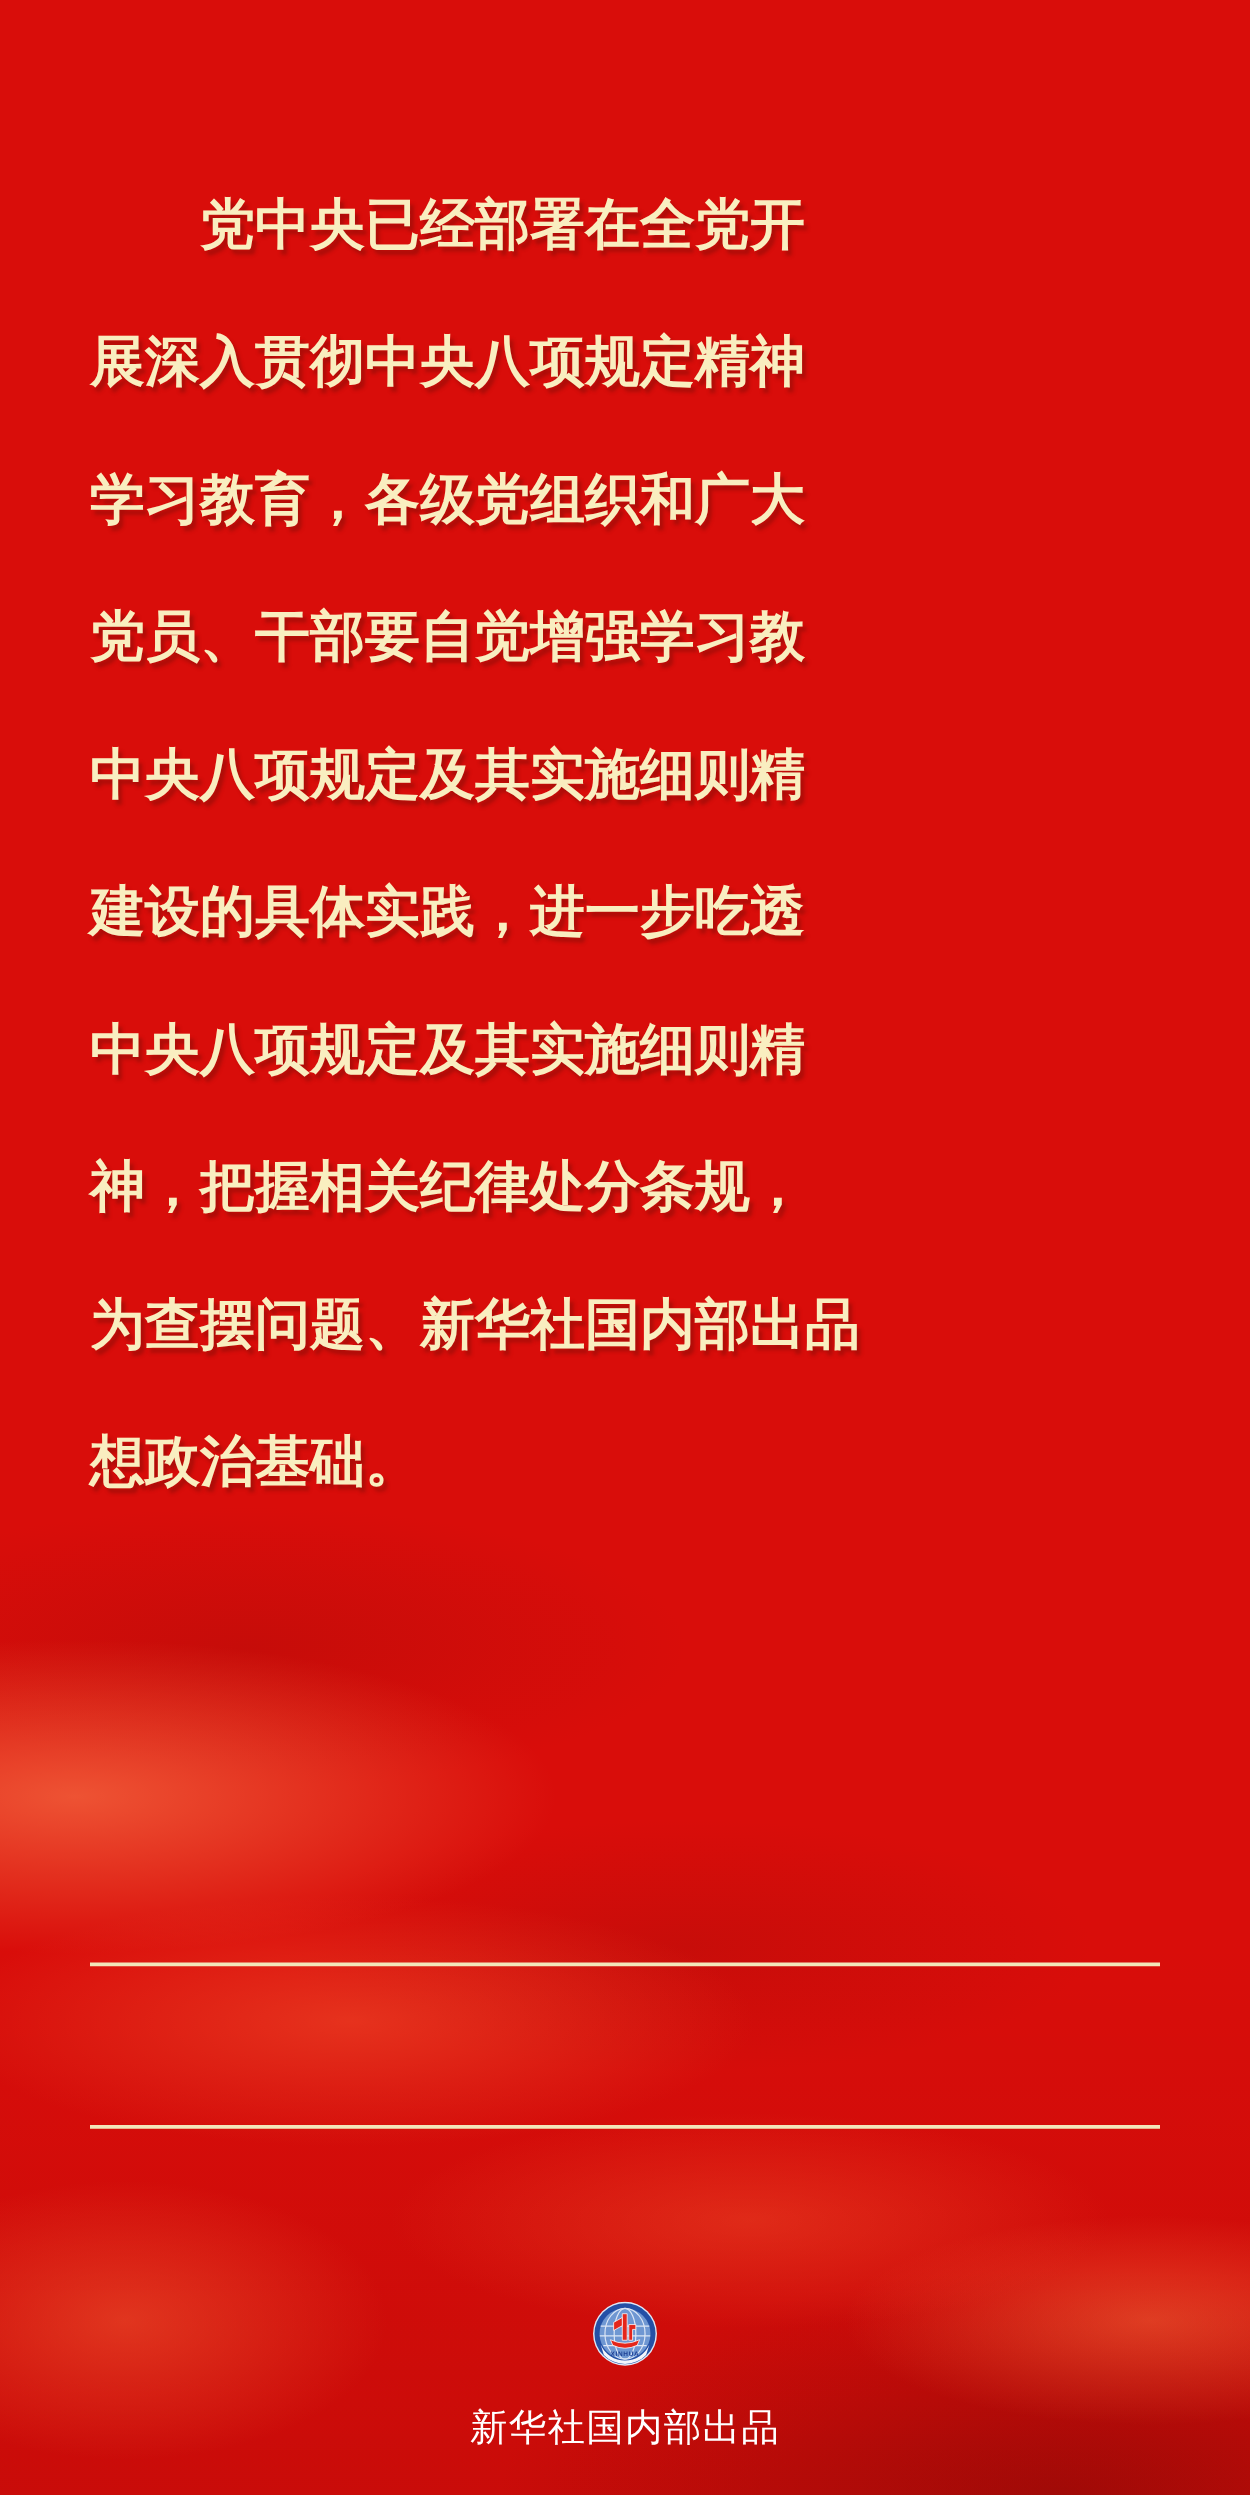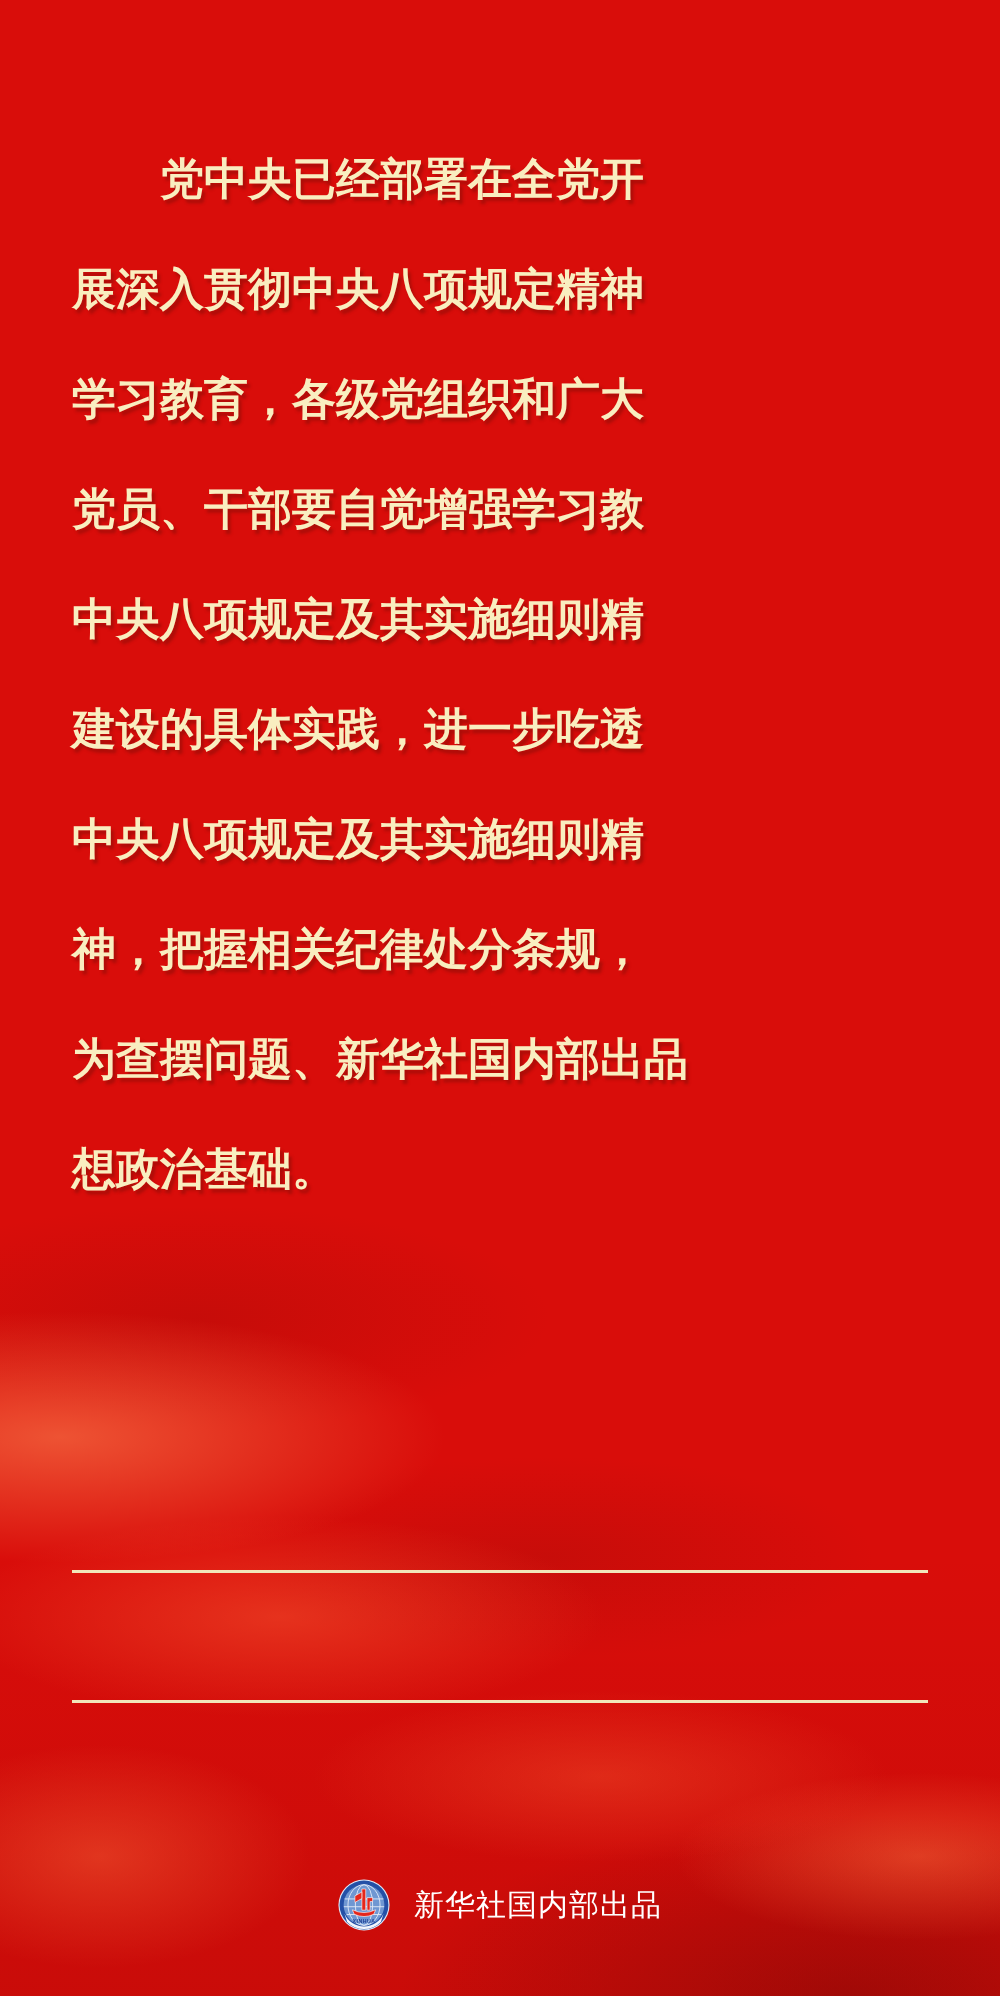--- a/index.html
+++ b/index.html
@@ -57,20 +57,21 @@
     font-weight:700;
     letter-spacing:1px;
     text-shadow:2px 2px 2px rgba(120,14,6,.35);
   }
   
   .footer{
     position:absolute;
     left:0; right:0; top:1879px; height:52px;
     display:flex; align-items:center; justify-content:center;
     gap:24px;
+    flex-direction:column;
   }
   .logo{width:52px;height:52px;flex:0 0 auto;}
   .brand{
     color:#ffffff;
     font-family:"Liberation Sans","DejaVu Sans",sans-serif;
     font-size:30px;
     letter-spacing:1px;
     font-weight:400;
     line-height:52px;
   }

